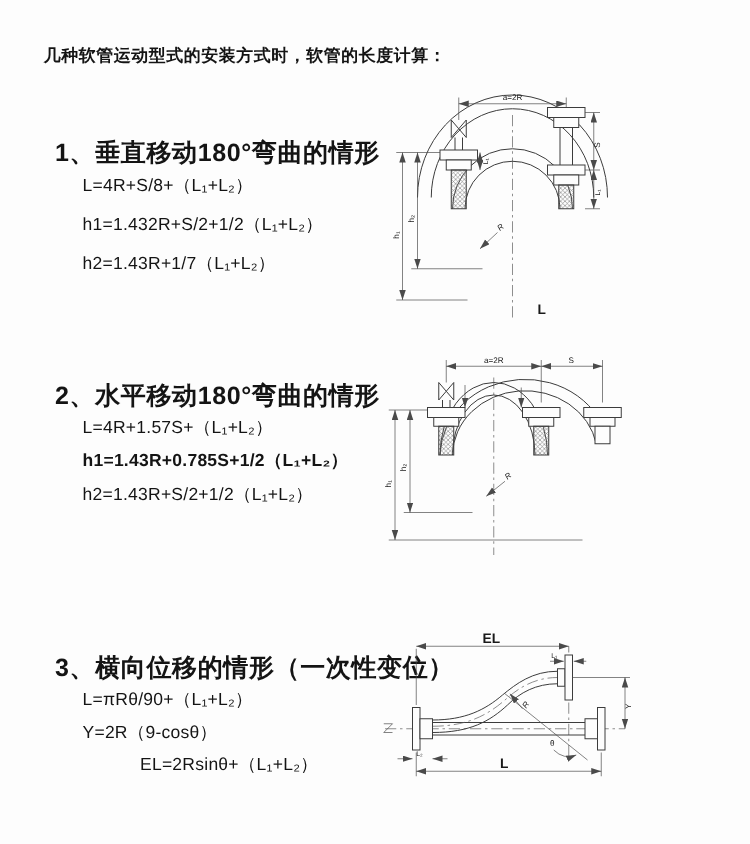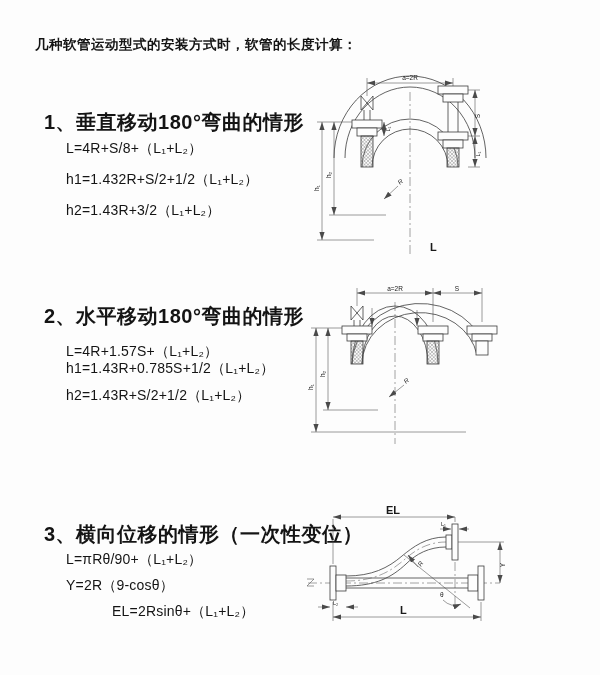--- a/index.html
+++ b/index.html
@@ -27,21 +27,21 @@
   .biglabel{font-size:11px;font-weight:bold;}
 </style>
 </head>
 <body>
 
 <div class="page-title">几种软管运动型式的安装方式时，软管的长度计算：</div>
 
 <div class="sec-heading" style="left:44px;top:109px;">1、垂直移动180°弯曲的情形</div>
 <div class="formula" style="left:66px;top:140px;">L=4R+S/8+（L₁+L₂）</div>
 <div class="formula" style="left:66px;top:171px;">h1=1.432R+S/2+1/2（L₁+L₂）</div>
-<div class="formula" style="left:66px;top:202px;">h2=1.43R+3/2（L₁+L₂）</div>
+<div class="formula" style="left:66px;top:202px;">h2=1.43R+1/7（L₁+L₂）</div>
 
 <svg style="left:312px;top:70px;" width="268" height="190" viewBox="0 0 268 190">
   <defs>
     <marker id="a1" markerWidth="9" markerHeight="6" refX="8" refY="2.6" orient="auto-start-reverse" markerUnits="userSpaceOnUse">
       <path d="M0,0 L8,2.6 L0,5.2 Z" fill="#4a4a4a"></path>
     </marker>
     <pattern id="hp1" patternUnits="userSpaceOnUse" width="3.5" height="3.5">
       <path d="M0,3.5 L3.5,0 M0,0 L3.5,3.5" stroke="#777" stroke-width="0.45"></path>
     </pattern>
   </defs>
@@ -94,22 +94,22 @@
     <text class="dimtext-sm" transform="translate(168,84) rotate(-90)" text-anchor="middle">L₁</text>
 
     <path class="dim" d="M86,116 L72,129" marker-end="url(#a1)"></path>
     <text class="dimtext" transform="translate(88,115) rotate(-40)" font-style="italic">R</text>
 
     <text class="biglabel" x="118" y="181">L</text>
   </g>
 </svg>
 
 <div class="sec-heading" style="left:44px;top:303px;">2、水平移动180°弯曲的情形</div>
-<div class="formula" style="left:66px;top:343px;">L=4R+1.57S+（L₁+L₂）</div>
-<div class="formula" style="left:66px;top:360px;">h1=1.43R+0.785S+1/2（L₁+L₂）</div>
+<div class="formula" style="left:66px;top:333px;">L=4R+1.57S+（L₁+L₂）</div>
+<div class="formula" style="left:66px;top:360px;font-weight:bold;">h1=1.43R+0.785S+1/2（L₁+L₂）</div>
 <div class="formula" style="left:66px;top:387px;">h2=1.43R+S/2+1/2（L₁+L₂）</div>
 
 <svg style="left:306px;top:282px;" width="284" height="172" viewBox="0 0 284 172">
   <defs>
     <marker id="a2" markerWidth="9" markerHeight="6" refX="8" refY="2.6" orient="auto-start-reverse" markerUnits="userSpaceOnUse">
       <path d="M0,0 L8,2.6 L0,5.2 Z" fill="#4a4a4a"></path>
     </marker>
     <pattern id="hp2" patternUnits="userSpaceOnUse" width="3.5" height="3.5">
       <path d="M0,3.5 L3.5,0 M0,0 L3.5,3.5" stroke="#777" stroke-width="0.45"></path>
     </pattern>

